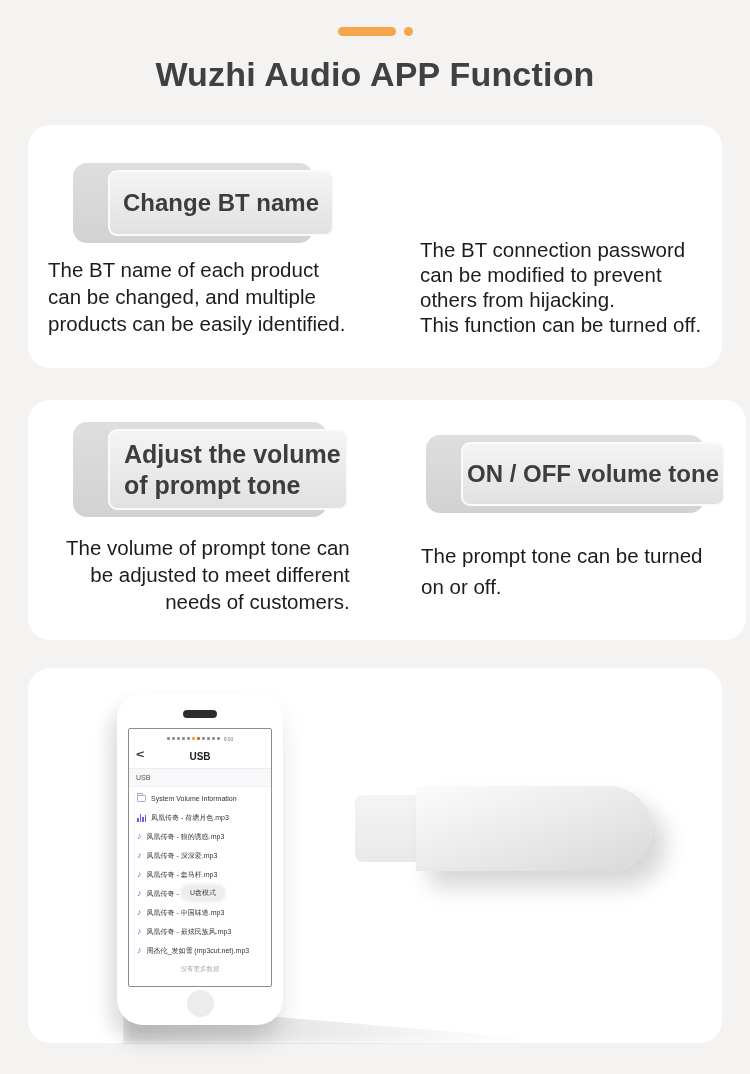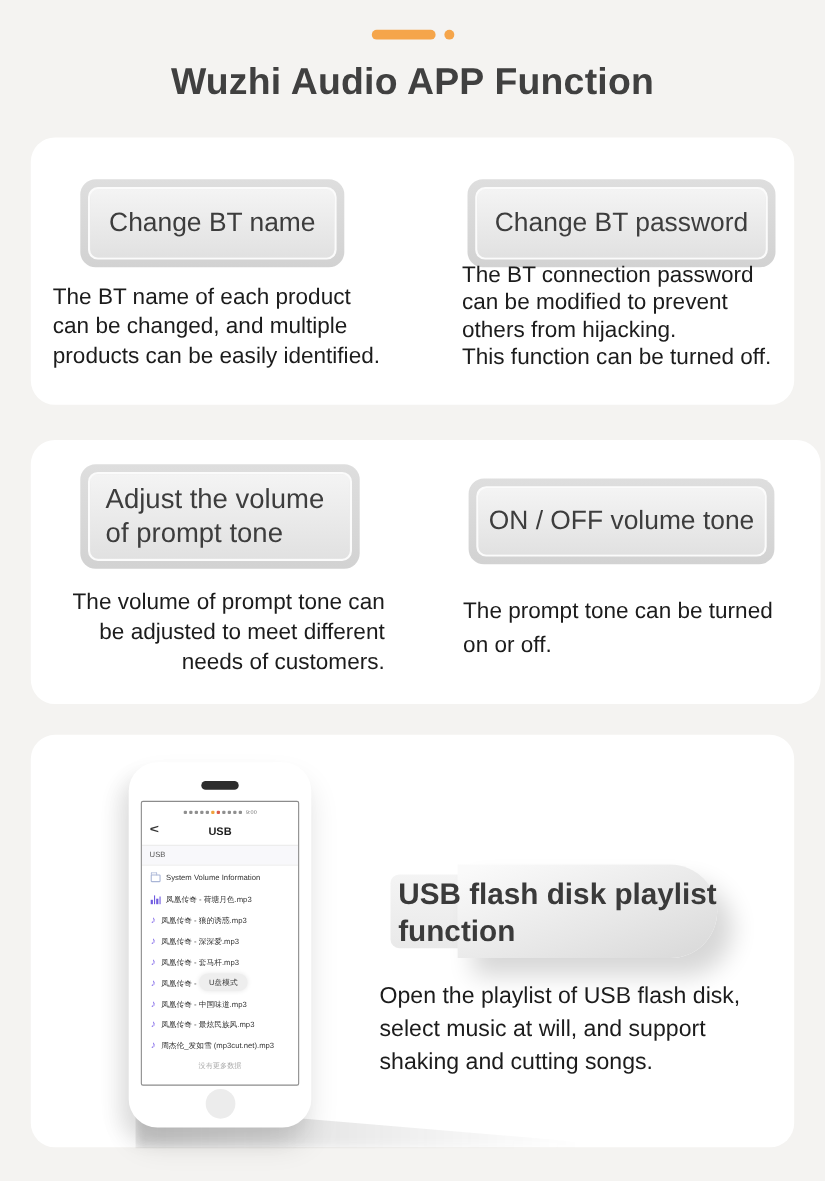--- a/index.html
+++ b/index.html
@@ -26,22 +26,22 @@
   .btn3d{
     position:absolute;box-sizing:border-box;
     background:linear-gradient(180deg,#dedede,#d2d2d2);
     border-radius:14px;padding:7px;
   }
   .btn3d .inner{
     box-sizing:border-box;width:100%;height:100%;
     border:2px solid #fbfbfb;border-radius:9px;
     background:linear-gradient(180deg,#f4f4f4,#e1e1e1);
     display:flex;align-items:center;justify-content:center;
-    font-size:24px;font-weight:400;color:#3d3d3d;white-space:pre-line;
-    text-align:center;line-height:30px;
+    font-size:24px;font-weight:700;color:#3d3d3d;white-space:pre-line;
+    text-align:center;line-height:30px;margin-left:28px;
   }
   .btn-b1{left:45px;top:38px;width:240px;height:80px;}
   .btn-b2{left:397px;top:38px;width:280px;height:80px;}
   .btn-b3{left:45px;top:22px;width:254px;height:95px;}
   .btn-b3 .inner{justify-content:flex-start;text-align:left;padding-left:14px;font-size:25px;line-height:31px;}
   .btn-b4{left:398px;top:35px;width:278px;height:78px;}
   
   .desc{position:absolute;font-size:20.5px;color:#1c1c1c;white-space:pre-line;}
   .d1{left:20px;top:131px;line-height:27px;}
   .d2{left:392px;top:112px;line-height:25px;}
@@ -124,23 +124,20 @@
 <div class="deco">
   <div class="deco-bar"></div>
   <div class="deco-dot"></div>
 </div>
 <div class="page-title">Wuzhi Audio APP Function</div>
 
 <div class="card card1">
   <div class="btn3d btn-b1">
     <div class="inner">Change BT name</div>
   </div>
-  <div class="btn3d btn-b2">
-    <div class="inner">Change BT password</div>
-  </div>
   <div class="desc d1">The BT name of each product
 can be changed, and multiple
 products can be easily identified.</div>
   <div class="desc d2">The BT connection password
 can be modified to prevent
 others from hijacking.
 This function can be turned off.</div>
 </div>
 
 <div class="card card2">
@@ -232,18 +229,13 @@
         </div>
         <div class="list-footer">没有更多数据</div>
       </div>
     </div>
 
     <div class="home-btn"></div>
   </div>
 
   <div class="usb-cap"></div>
   <div class="usb-body"></div>
-  <div class="usb-heading">USB flash disk playlist
-function</div>
-  <div class="usb-desc">Open the playlist of USB flash disk,
-select music at will, and support
-shaking and cutting songs.</div>
 </div>
 
 </body></html>

